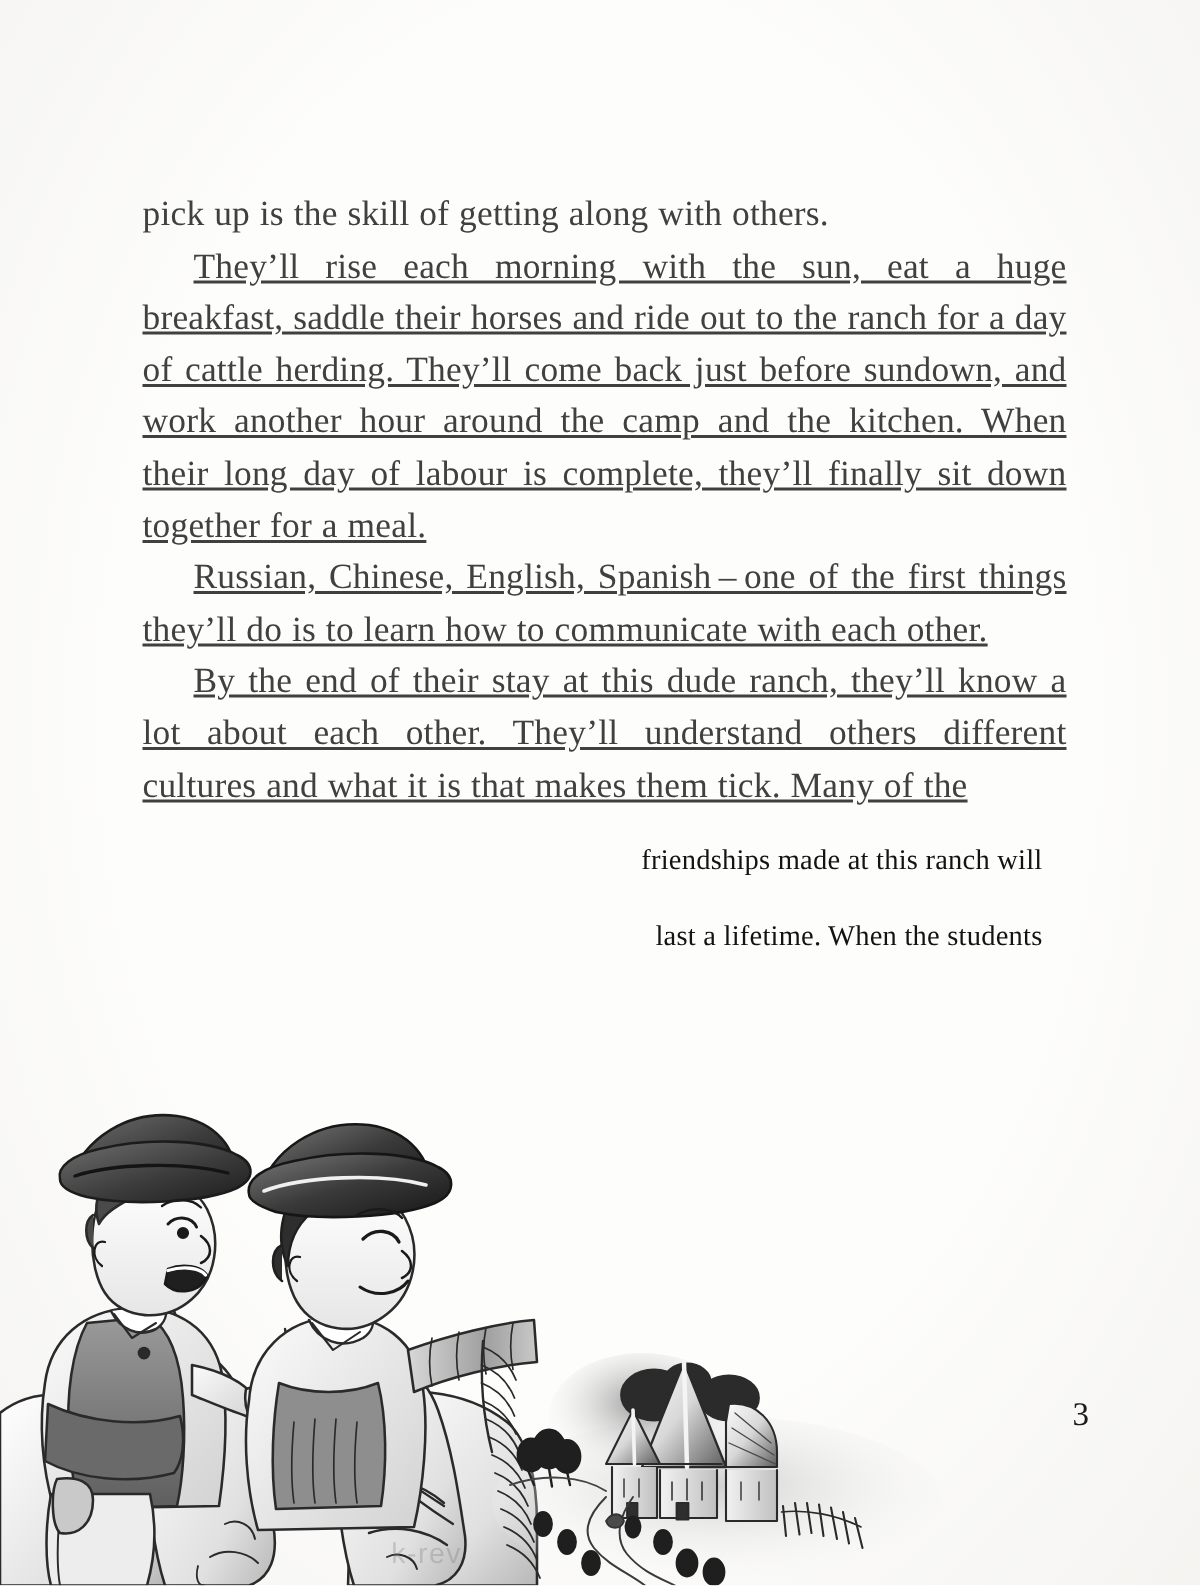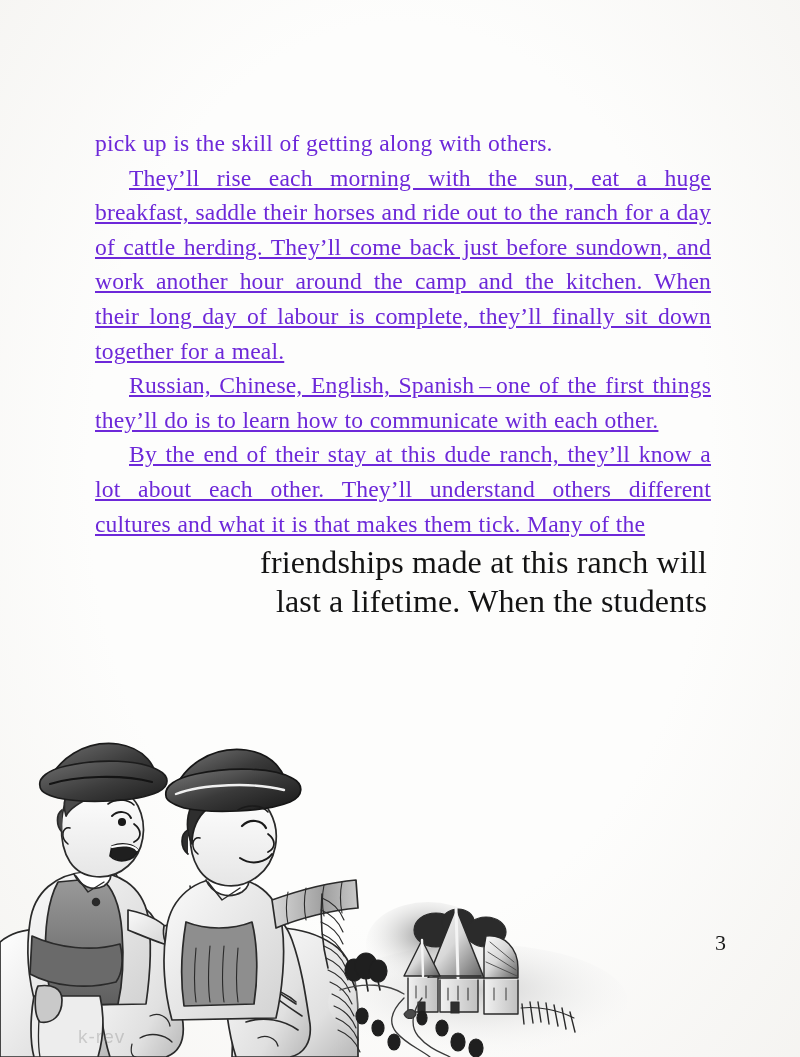--- a/index.html
+++ b/index.html
@@ -33,30 +33,30 @@
     width: 616px;
   }
   .para {
     margin: 0;
     font-size: 23.6px;
     line-height: 34.6px;
     text-align: justify;
     text-align-last: left;
     letter-spacing: 0.15px;
     word-spacing: 0.5px;
-    color: #6d28d9;
+    color: #404040;
   }
   .para.indent { text-indent: 34px; text-decoration: underline; }
 
   
   .wrap-block { position: relative; }
   
   .tail-line {
-    margin: 4px;
-    font-size: 32px;
+    margin: 16px;
+    font-size: 19px;
     line-height: 34.6px;
     text-align: right;
     letter-spacing: 0.15px;
     color: #131313;
     white-space: nowrap;
   }
 
   
   .page-number {
     position: absolute;
@@ -88,20 +88,21 @@
     position: absolute;
     left: 78px;
     top: 1026px;
     width: 230px;
     height: 24px;
     font-family: "Liberation Sans", sans-serif;
     font-size: 19px;
     color: rgba(120,120,120,0.30);
     letter-spacing: 1px;
     pointer-events: none;
+    text-align: right;
   }
   svg { display: block; }
 </style>
 </head>
 <body>
 
 <div class="page">
 
   <div class="paper-tone"></div>
 

